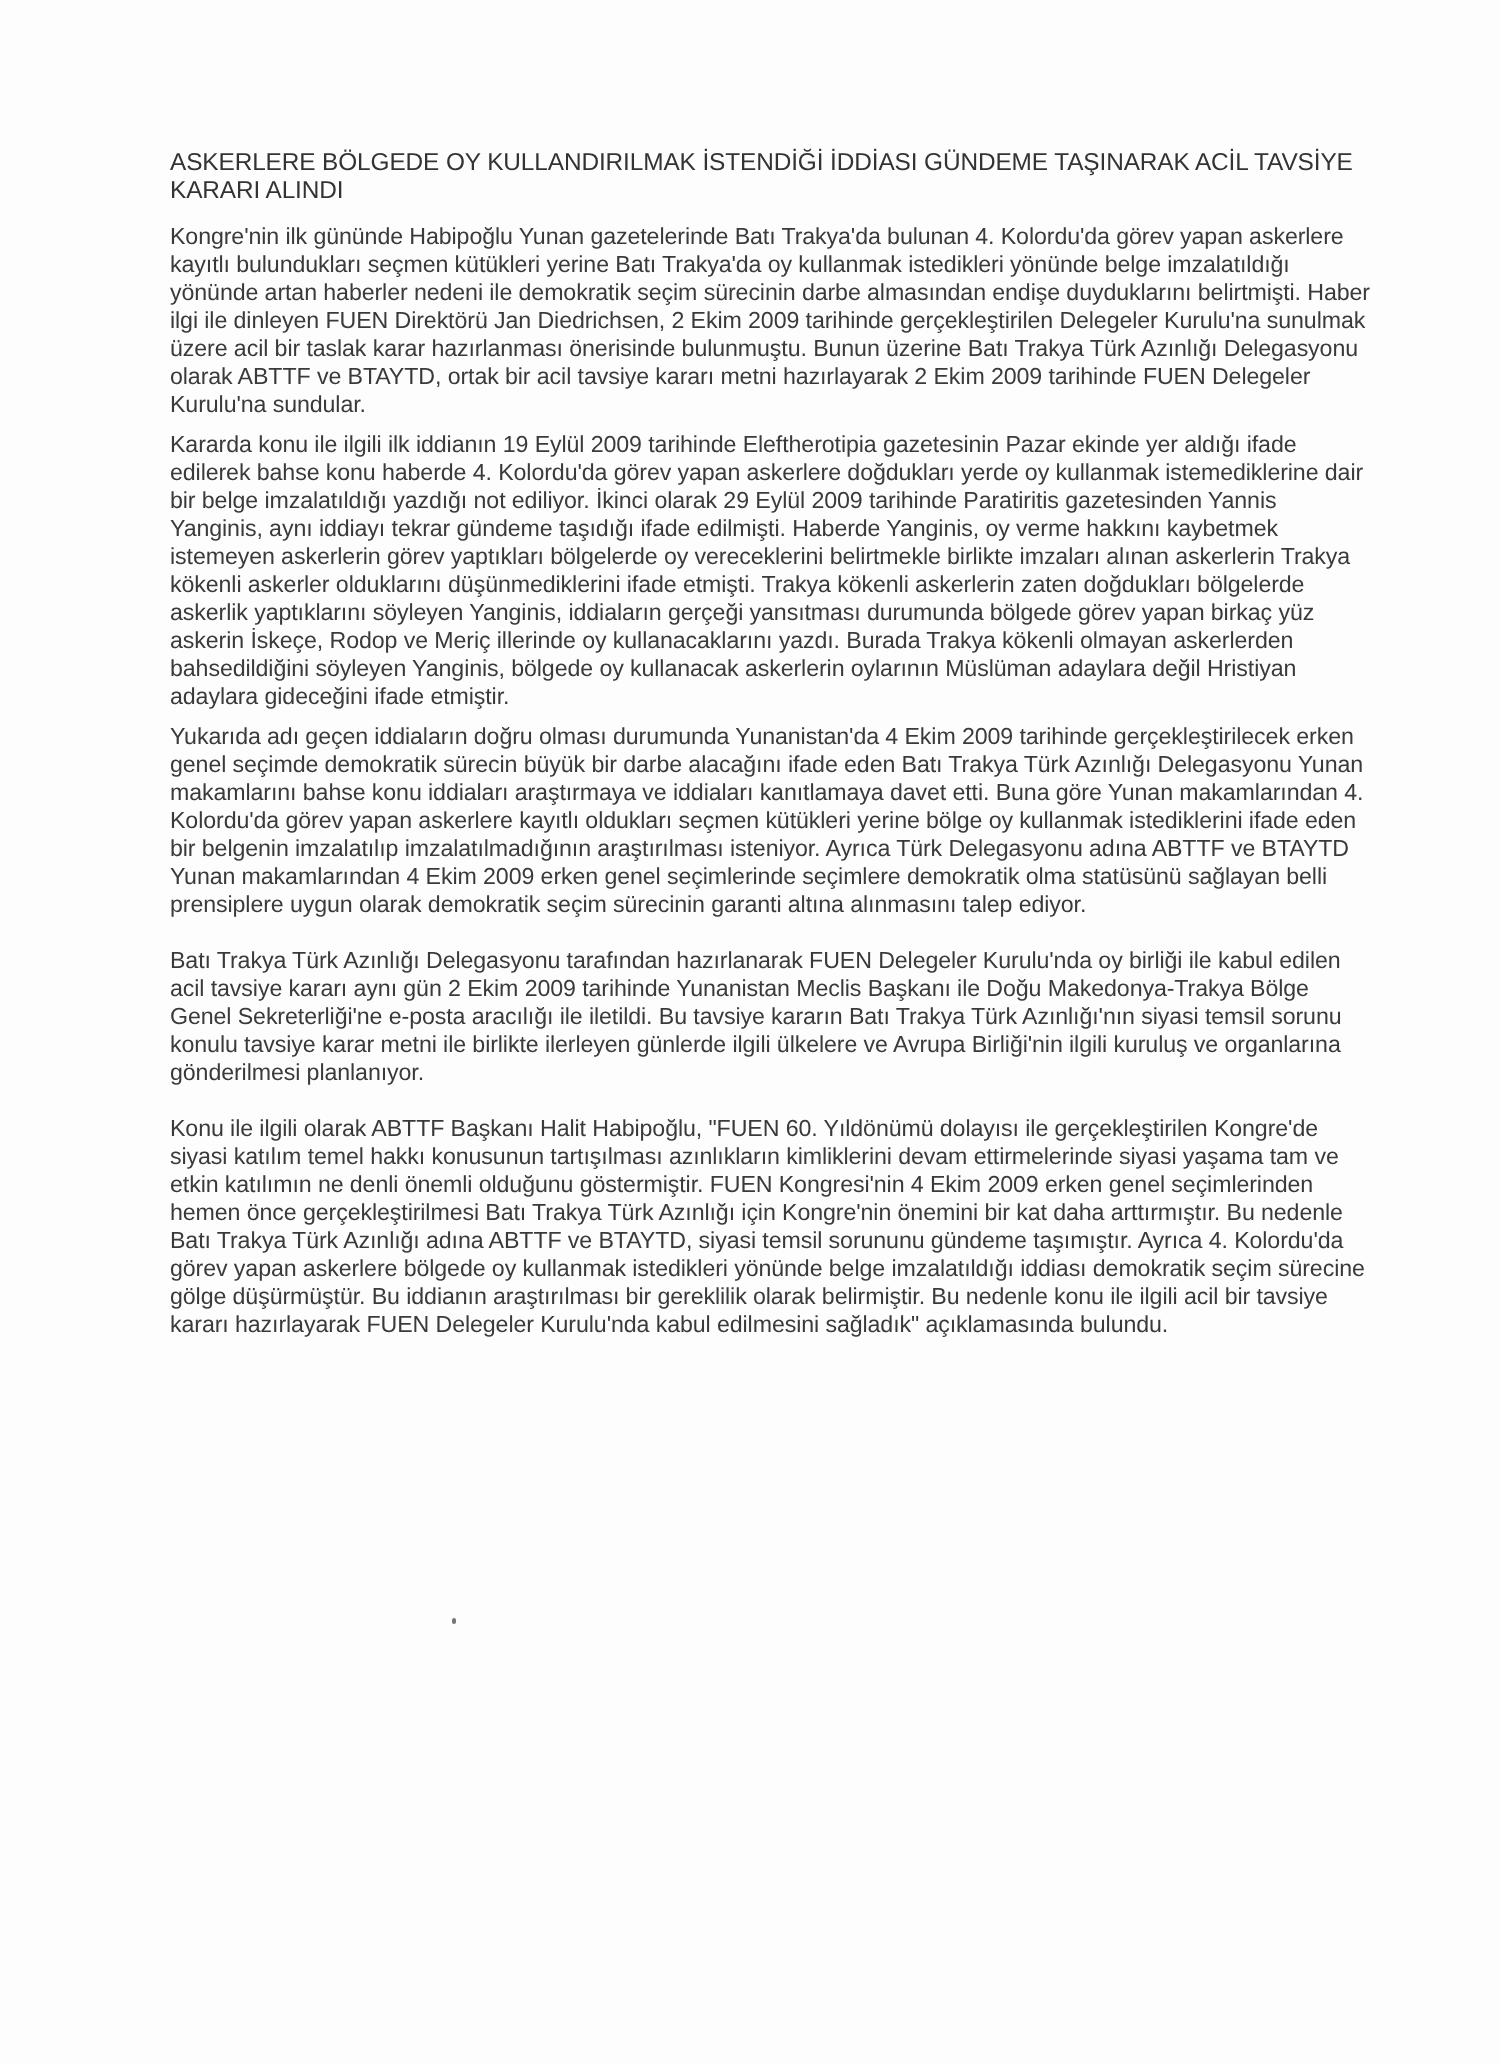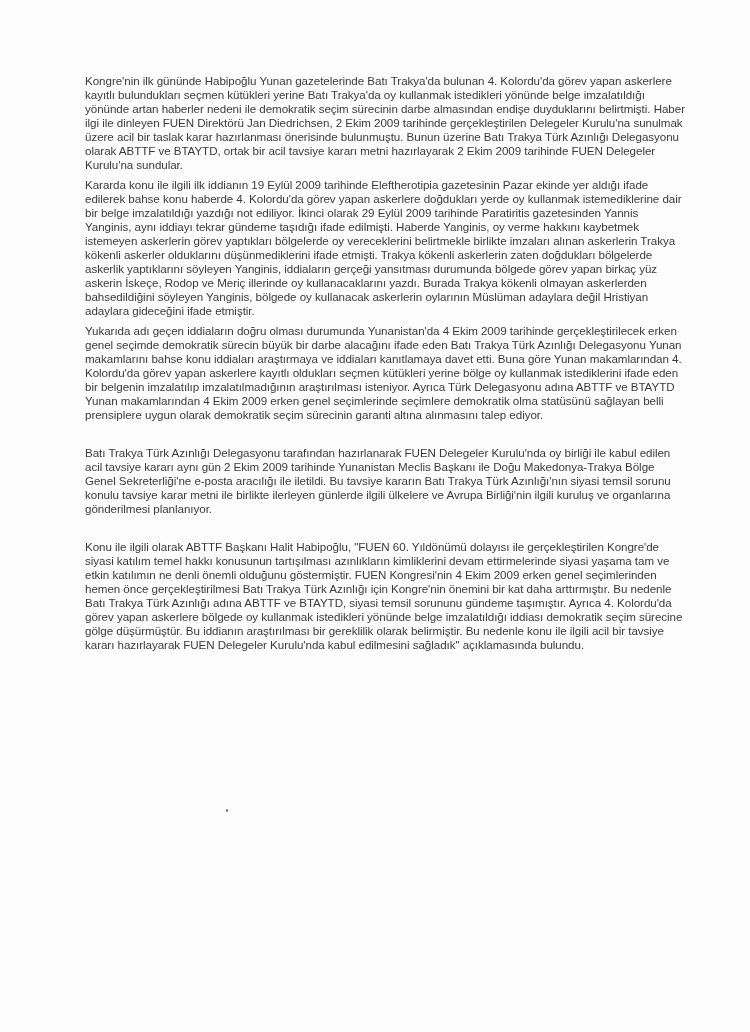--- a/index.html
+++ b/index.html
@@ -21,34 +21,35 @@
     }
     .title {
       font-size: 12.2px;
       line-height: 14px;
       margin: 0;
       font-weight: normal;
       color: #333;
       text-transform: none;
     }
     p { margin: 0; }
-    .p1 { margin-top: 0; }
-    .gap { margin-top: 24px; }
+    .p1 { margin-top: 10px; }
+    .gap { margin-top: 14px; }
     .gap-big { margin-top: 6px; }
     .speck {
       position: absolute;
       left: 226px; top: 809px;
       width: 2px; height: 3px;
       background: #777;
       border-radius: 1px;
     }
   </style>
 </head>
 <body>
 
 <div class="page">
+  <h1 class="title">ASKERLERE BÖLGEDE OY KULLANDIRILMAK İSTENDİĞİ İDDİASI GÜNDEME TAŞINARAK ACİL TAVSİYE KARARI ALINDI</h1>
   <p class="p1">Kongre'nin ilk gününde Habipoğlu Yunan gazetelerinde Batı Trakya'da bulunan 4. Kolordu'da görev yapan askerlere kayıtlı bulundukları seçmen kütükleri yerine Batı Trakya'da oy kullanmak istedikleri yönünde belge imzalatıldığı yönünde artan haberler nedeni ile demokratik seçim sürecinin darbe almasından endişe duyduklarını belirtmişti. Haber ilgi ile dinleyen FUEN Direktörü Jan Diedrichsen, 2 Ekim 2009 tarihinde gerçekleştirilen Delegeler Kurulu'na sunulmak üzere acil bir taslak karar hazırlanması önerisinde bulunmuştu. Bunun üzerine Batı Trakya Türk Azınlığı Delegasyonu olarak ABTTF ve BTAYTD, ortak bir acil tavsiye kararı metni hazırlayarak 2 Ekim 2009 tarihinde FUEN Delegeler Kurulu'na sundular.</p>
   <p class="gap-big">Kararda konu ile ilgili ilk iddianın 19 Eylül 2009 tarihinde Eleftherotipia gazetesinin Pazar ekinde yer aldığı ifade edilerek bahse konu haberde 4. Kolordu'da görev yapan askerlere doğdukları yerde oy kullanmak istemediklerine dair bir belge imzalatıldığı yazdığı not ediliyor. İkinci olarak 29 Eylül 2009 tarihinde Paratiritis gazetesinden Yannis Yanginis, aynı iddiayı tekrar gündeme taşıdığı ifade edilmişti. Haberde Yanginis, oy verme hakkını kaybetmek istemeyen askerlerin görev yaptıkları bölgelerde oy vereceklerini belirtmekle birlikte imzaları alınan askerlerin Trakya kökenli askerler olduklarını düşünmediklerini ifade etmişti. Trakya kökenli askerlerin zaten doğdukları bölgelerde askerlik yaptıklarını söyleyen Yanginis, iddiaların gerçeği yansıtması durumunda bölgede görev yapan birkaç yüz askerin İskeçe, Rodop ve Meriç illerinde oy kullanacaklarını yazdı. Burada Trakya kökenli olmayan askerlerden bahsedildiğini söyleyen Yanginis, bölgede oy kullanacak askerlerin oylarının Müslüman adaylara değil Hristiyan adaylara gideceğini ifade etmiştir.</p>
   <p class="gap-big">Yukarıda adı geçen iddiaların doğru olması durumunda Yunanistan'da 4 Ekim 2009 tarihinde gerçekleştirilecek erken genel seçimde demokratik sürecin büyük bir darbe alacağını ifade eden Batı Trakya Türk Azınlığı Delegasyonu Yunan makamlarını bahse konu iddiaları araştırmaya ve iddiaları kanıtlamaya davet etti. Buna göre Yunan makamlarından 4. Kolordu'da görev yapan askerlere kayıtlı oldukları seçmen kütükleri yerine bölge oy kullanmak istediklerini ifade eden bir belgenin imzalatılıp imzalatılmadığının araştırılması isteniyor. Ayrıca Türk Delegasyonu adına ABTTF ve BTAYTD Yunan makamlarından 4 Ekim 2009 erken genel seçimlerinde seçimlere demokratik olma statüsünü sağlayan belli prensiplere uygun olarak demokratik seçim sürecinin garanti altına alınmasını talep ediyor.</p>
   <p class="gap">Batı Trakya Türk Azınlığı Delegasyonu tarafından hazırlanarak FUEN Delegeler Kurulu'nda oy birliği ile kabul edilen acil tavsiye kararı aynı gün 2 Ekim 2009 tarihinde Yunanistan Meclis Başkanı ile Doğu Makedonya-Trakya Bölge Genel Sekreterliği'ne e-posta aracılığı ile iletildi. Bu tavsiye kararın Batı Trakya Türk Azınlığı'nın siyasi temsil sorunu konulu tavsiye karar metni ile birlikte ilerleyen günlerde ilgili ülkelere ve Avrupa Birliği'nin ilgili kuruluş ve organlarına gönderilmesi planlanıyor.</p>
   <p class="gap">Konu ile ilgili olarak ABTTF Başkanı Halit Habipoğlu, "FUEN 60. Yıldönümü dolayısı ile gerçekleştirilen Kongre'de siyasi katılım temel hakkı konusunun tartışılması azınlıkların kimliklerini devam ettirmelerinde siyasi yaşama tam ve etkin katılımın ne denli önemli olduğunu göstermiştir. FUEN Kongresi'nin 4 Ekim 2009 erken genel seçimlerinden hemen önce gerçekleştirilmesi Batı Trakya Türk Azınlığı için Kongre'nin önemini bir kat daha arttırmıştır. Bu nedenle Batı Trakya Türk Azınlığı adına ABTTF ve BTAYTD, siyasi temsil sorununu gündeme taşımıştır. Ayrıca 4. Kolordu'da görev yapan askerlere bölgede oy kullanmak istedikleri yönünde belge imzalatıldığı iddiası demokratik seçim sürecine gölge düşürmüştür. Bu iddianın araştırılması bir gereklilik olarak belirmiştir. Bu nedenle konu ile ilgili acil bir tavsiye kararı hazırlayarak FUEN Delegeler Kurulu'nda kabul edilmesini sağladık" açıklamasında bulundu.</p>
 </div>
 <div class="speck"></div>
 
 </body></html>

